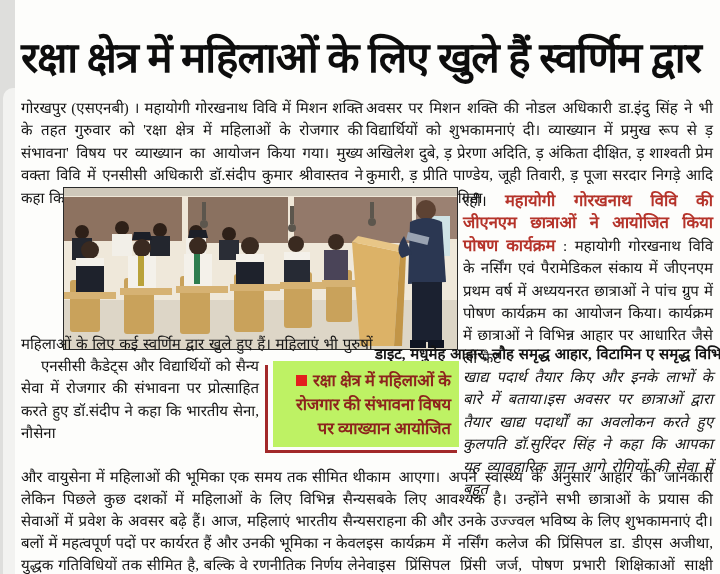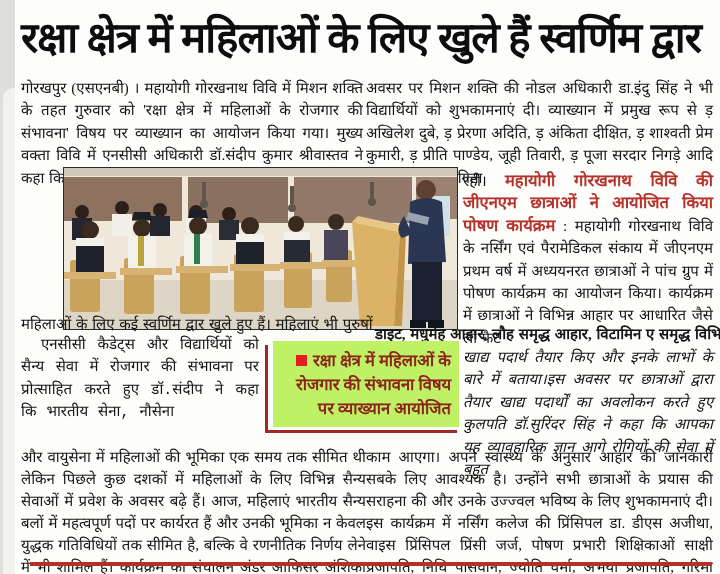--- a/index.html
+++ b/index.html
@@ -7,21 +7,21 @@
     width:720px;height:574px;position:relative;overflow:hidden;
     background:#e6e6e4;
     font-family:"Liberation Serif","DejaVu Serif",serif;
   }
   .scan-edge{position:absolute;left:0;top:0;width:15px;height:574px;background:#dededc;}
   .scan-edge-curl{position:absolute;left:3px;top:88px;width:12px;height:486px;background:#f2f2f0;border-top-left-radius:10px;}
   .page{
     position:absolute;left:15px;top:0;width:705px;height:574px;
     background:#fdfdfb;color:#1a1a1a;
   }
-  .abs{position:absolute;}
+  .abs{position:absolute;margin-top:20px;}
   .headline{
     left:6px;top:8px;width:692px;height:62px;
     font-size:42px;line-height:60px;font-weight:bold;color:#0d0d0d;
     white-space:nowrap;letter-spacing:-1px;
   }
   .body-text{
     font-size:15px;line-height:22.4px;text-align:justify;color:#141414;
     word-spacing:1px;
   }
   .dateline{font-weight:normal;}
@@ -39,21 +39,21 @@
     background:#bef264;padding:8px 8px 6px 10px;
     font-size:16.5px;line-height:24px;font-weight:bold;color:#8d231d;
     text-align:right;
   }
   .bullet-sq{
     display:inline-block;width:11px;height:11px;background:#e31e1e;
     margin-right:6px;
   }
   .single-line{text-align-last:justify;}
   .bottom-rule{left:15px;top:562px;width:682px;height:4px;background:#b23129;}
-  .indent{text-indent:20px;display:block;font-family:Liberation Mono, monospace;}
+  .indent{text-indent:20px;display:block;}
 </style>
 </head>
 <body>
 
 <div class="scan-edge"></div>
 <div class="scan-edge-curl"></div>
 
 <div class="page">
 
   <div class="abs headline">रक्षा क्षेत्र में महिलाओं के लिए खुले हैं स्वर्णिम द्वार</div>

